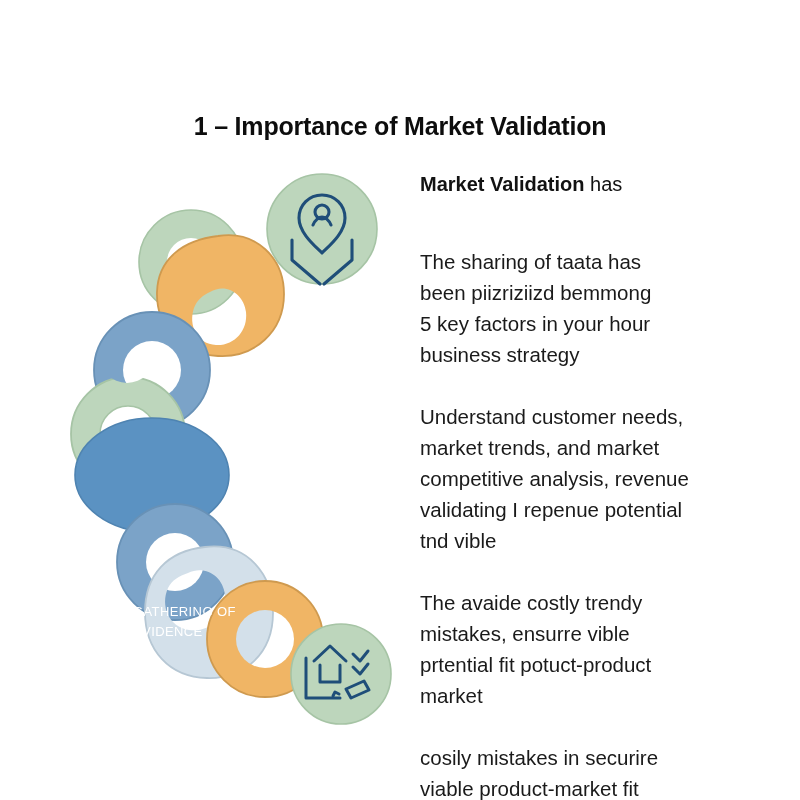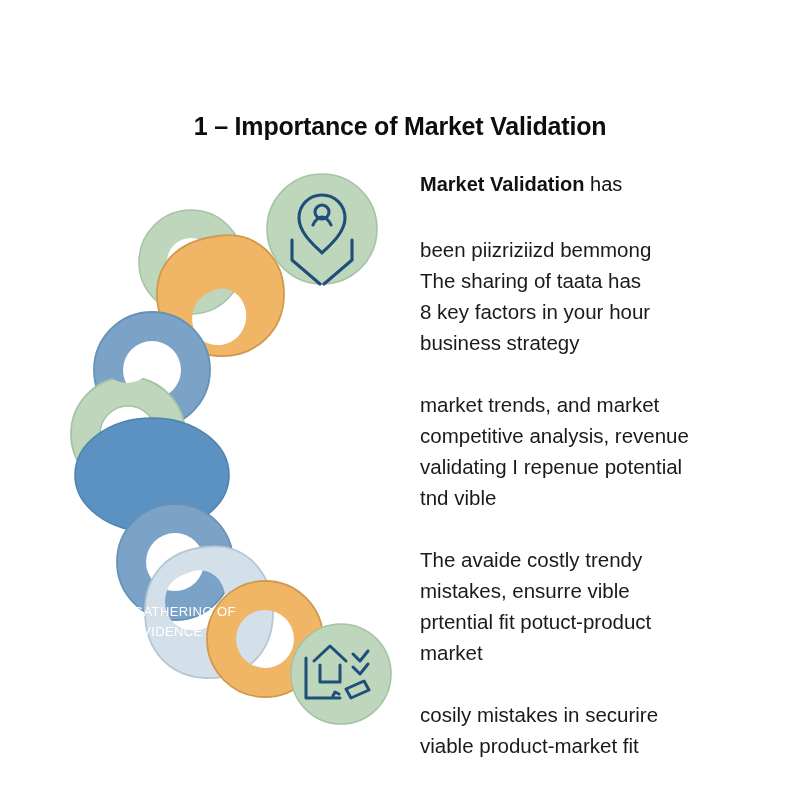--- a/index.html
+++ b/index.html
@@ -66,21 +66,21 @@
   #text-col {
     position: absolute;
     left: 420px;
     top: 158px;
     width: 330px;
   }
   .lead {
     font-size: 20px;
     line-height: 28px;
     color: #121212;
-    margin-bottom: 36px;
+    margin-bottom: 48px;
     white-space: nowrap;
   }
   .lead b { font-weight: bold; }
   .lead i { font-style: normal; font-weight: normal; }
 
   .para {
     font-size: 20.5px;
     line-height: 31px;
     color: #1a1a1a;
     margin-bottom: 31px;
@@ -192,27 +192,28 @@
       <span>GATHERING OF</span>
       <span>EVIDENCE</span>
     </div>
   </div>
 
   <div id="text-col">
 
     <div class="lead"><b>Market Validation</b><i> has</i></div>
 
     <div class="para">
+      <span>The sharing of taata has</span>
       <span>been piizriziizd bemmong</span>
-      <span>The sharing of taata has</span>
-      <span>8 key factors in your hour</span>
+      <span>5 key factors in your hour</span>
       <span>business strategy</span>
     </div>
 
     <div class="para">
+      <span>Understand customer needs,</span>
       <span>market trends, and market</span>
       <span>competitive analysis, revenue</span>
       <span>validating I repenue potential</span>
       <span>tnd vible</span>
     </div>
 
     <div class="para">
       <span>The avaide costly trendy</span>
       <span>mistakes, ensurre vible</span>
       <span>prtential fit potuct-product</span>

